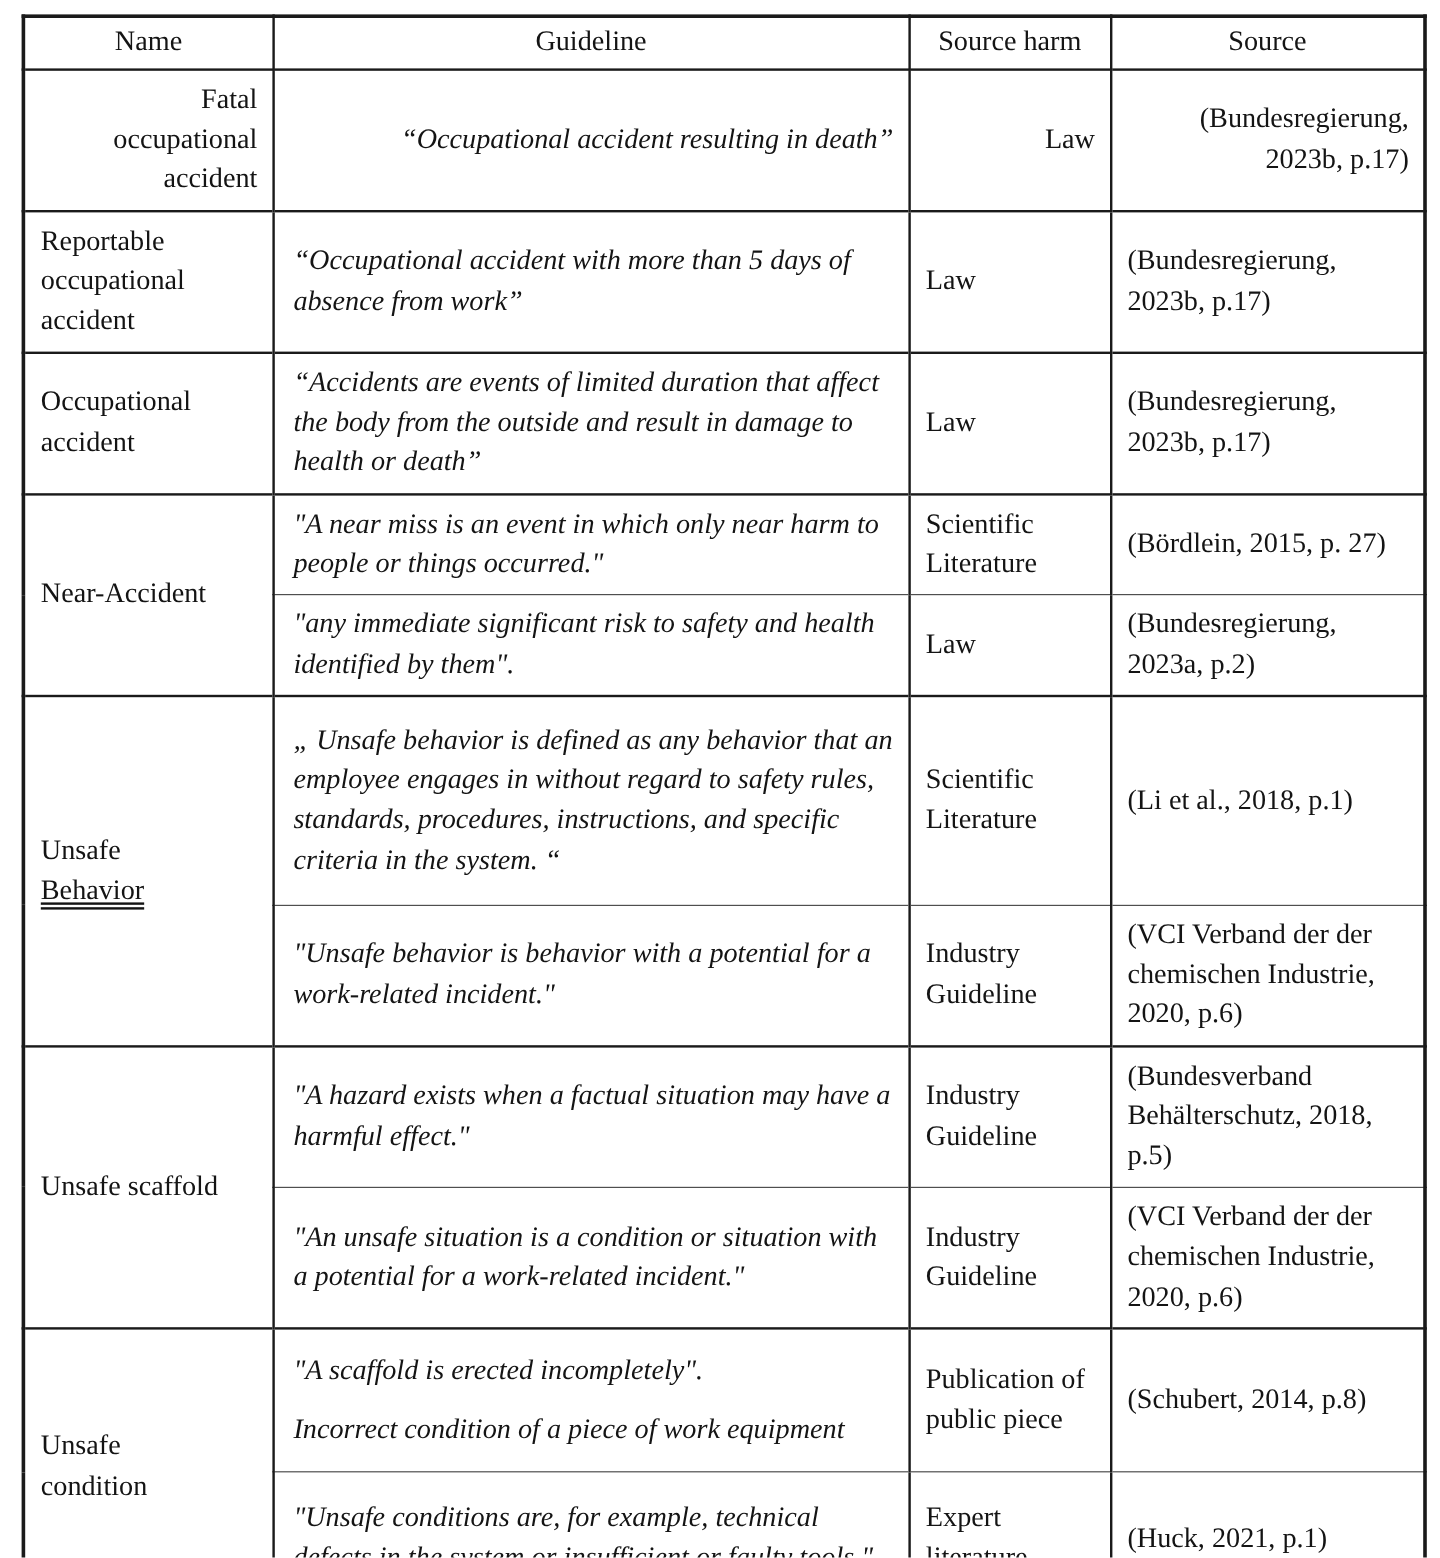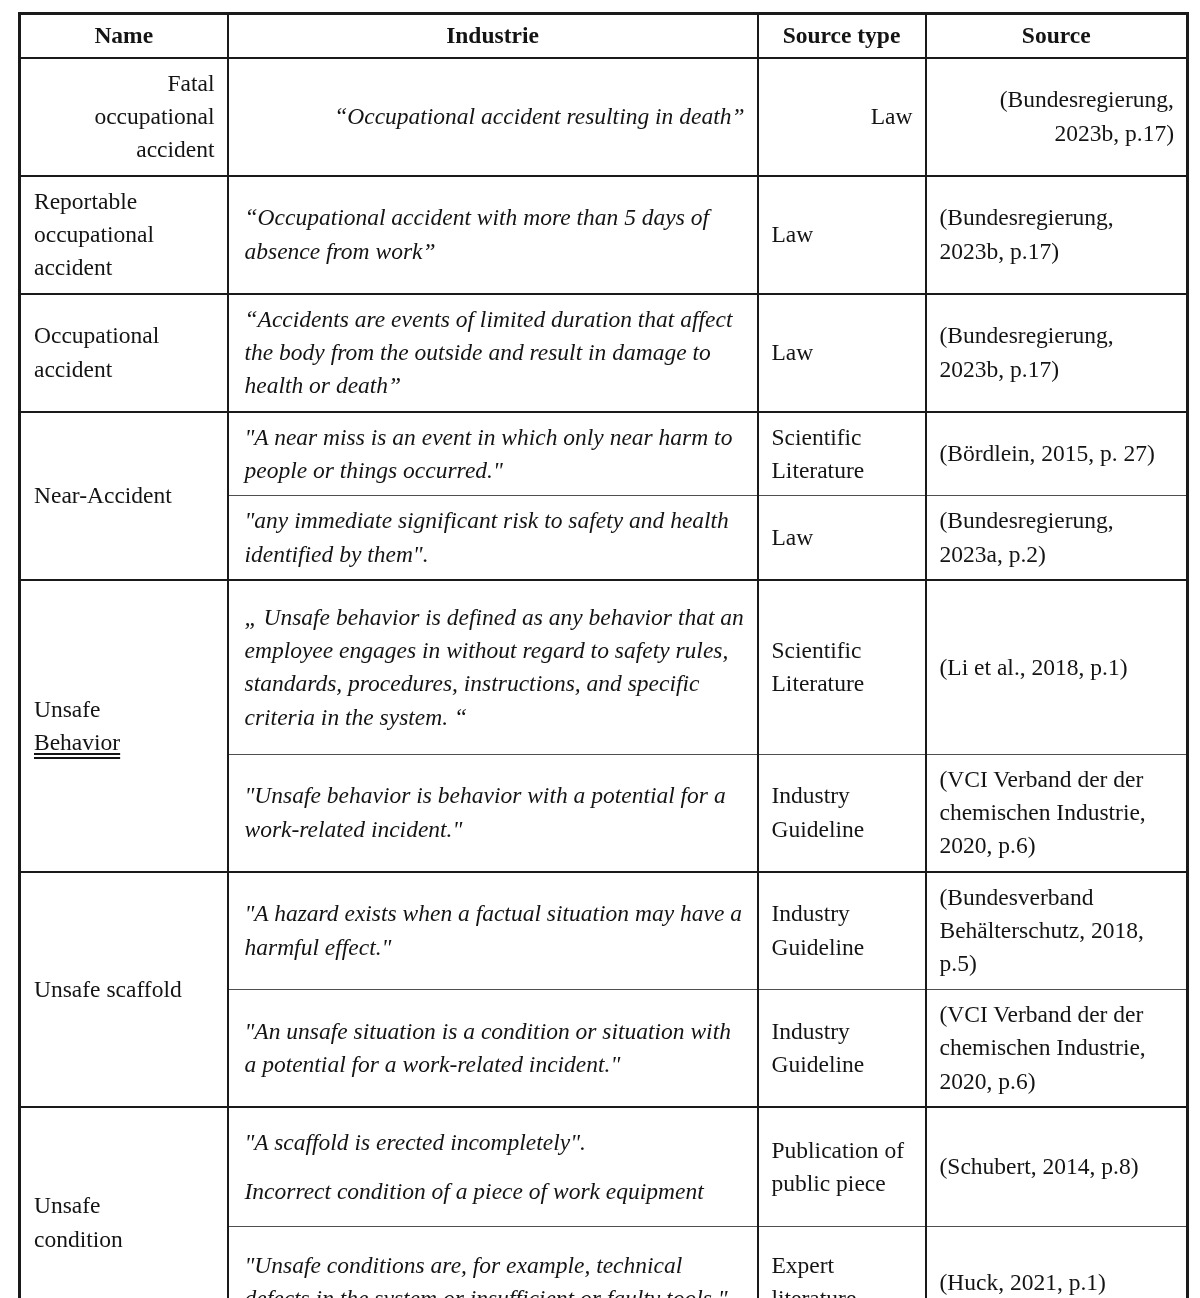--- a/index.html
+++ b/index.html
@@ -32,21 +32,21 @@
   th, td {
     border-left: 2px solid #1a1a1a;
     border-right: 2px solid #1a1a1a;
     vertical-align: middle;
     font-size: 23.5px;
     line-height: 1.42;
     padding: 8px 12px 8px 13px;
     overflow: hidden;
   }
   th {
-    font-weight: bold;
+    font-weight: normal;
     text-align: center;
     padding: 4px 6px;
     border-bottom: 2px solid #1a1a1a;
   }
   tr.group > td { border-top: 2px solid #1a1a1a; }
   tr.sub   > td { border-top: 1.5px solid #4f4f4f; }
 
   td.def-cell { font-style: italic; padding-left: 16px; }
   td.def-cell p { margin: 0; }
   td.def-cell p + p { margin-top: 16px; }
@@ -75,22 +75,22 @@
   <colgroup>
     <col class="c-name">
       <col class="c-def">
       <col class="c-stype">
       <col class="c-source">
   </colgroup>
 
   <tbody>
       <tr style="height:44px;">
     <th>Name</th>
-    <th>Industrie</th>
-    <th>Source type</th>
+    <th>Guideline</th>
+    <th>Source harm</th>
     <th>Source</th>
   </tr>
 
   <tr class="group" style="height:110px;text-align:right;">
     <td class="name-cell">Fatal
 occupational
 accident</td>
     <td class="def-cell">“Occupational accident resulting in death”</td>
     <td>Law</td>
     <td>(Bundesregierung, 2023b, p.17)</td>

